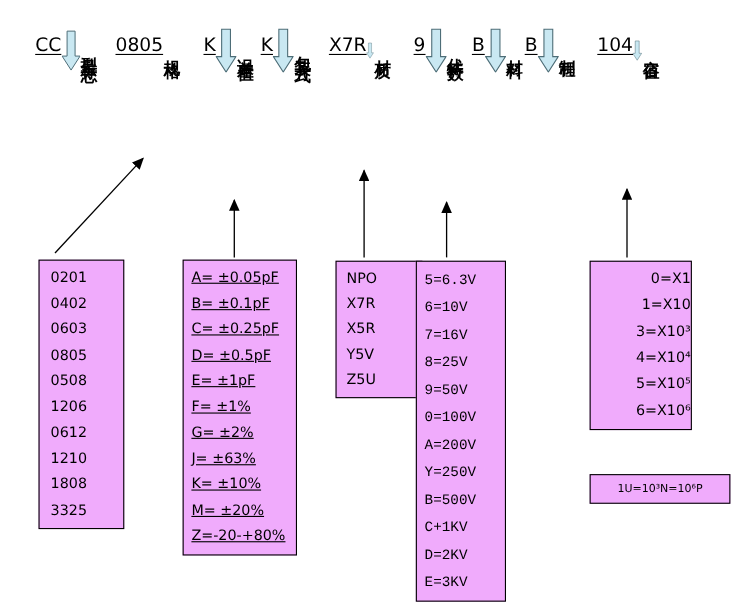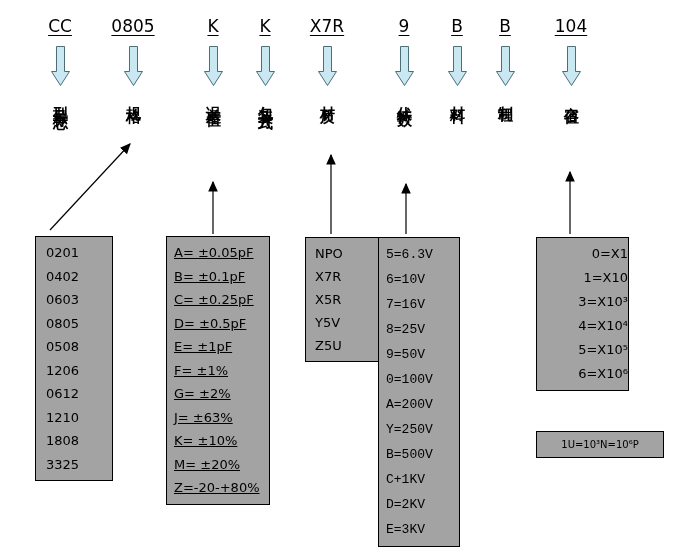--- a/index.html
+++ b/index.html
@@ -1,24 +1,24 @@
 <!DOCTYPE html>
 <html><head>
 <meta charset="utf-8">
 <style>
   html,body{margin:0;padding:0;background:#fff;}
   body{font-family:"DejaVu Sans","Liberation Sans",sans-serif;color:#000;}
   .canvas{position:relative;width:680px;height:553px;background:#fff;overflow:hidden;
     --arrow-fill:#c9e8f2;--arrow-stroke:#4d6d77;}
-  .column{position:absolute;top:16px;width:56px;display:flex;flex-direction:column;align-items:center;}
+  .column{position:absolute;top:16px;width:56px;display:flex;flex-direction:row;align-items:center;}
   .code{font-size:17px;text-decoration:underline;text-underline-offset:3px;white-space:nowrap;}
   .down-arrow{margin-top:10px;display:block;}
   .down-arrow polygon{fill:var(--arrow-fill);stroke:var(--arrow-stroke);stroke-width:1;}
   .vlabel{margin-top:8px;writing-mode:vertical-rl;text-orientation:upright;font-size:15px;font-weight:600;letter-spacing:3px;line-height:1;}
-  .box{position:absolute;border:1px solid #000;background:#a3a3a3;font-size:13px;}
+  .box{position:absolute;border:1px solid #000;background:#f0abfc;font-size:13px;}
   .box .line{white-space:nowrap;}
   #box-size{left:35px;top:236px;width:66px;padding:4px 0 4px 10px;}
   #box-size .line{line-height:23.5px;}
   #box-tolerance{left:166px;top:236px;width:95px;padding:4px 0 4px 7px;text-decoration:underline;}
   #box-tolerance .line{line-height:23.5px;}
   #box-dielectric{left:305px;top:237px;width:52px;padding:4px 16px 4px 9px;}
   #box-dielectric .line{line-height:23px;}
   #box-voltage{left:378px;top:237px;width:73px;padding:4px 0 4px 7px;font-family:Liberation Mono, monospace;}
   #box-voltage .line{line-height:25px;}
   #box-multiplier{left:536px;top:237px;width:85px;padding:4px 0 4px 6px;text-align:right;}

